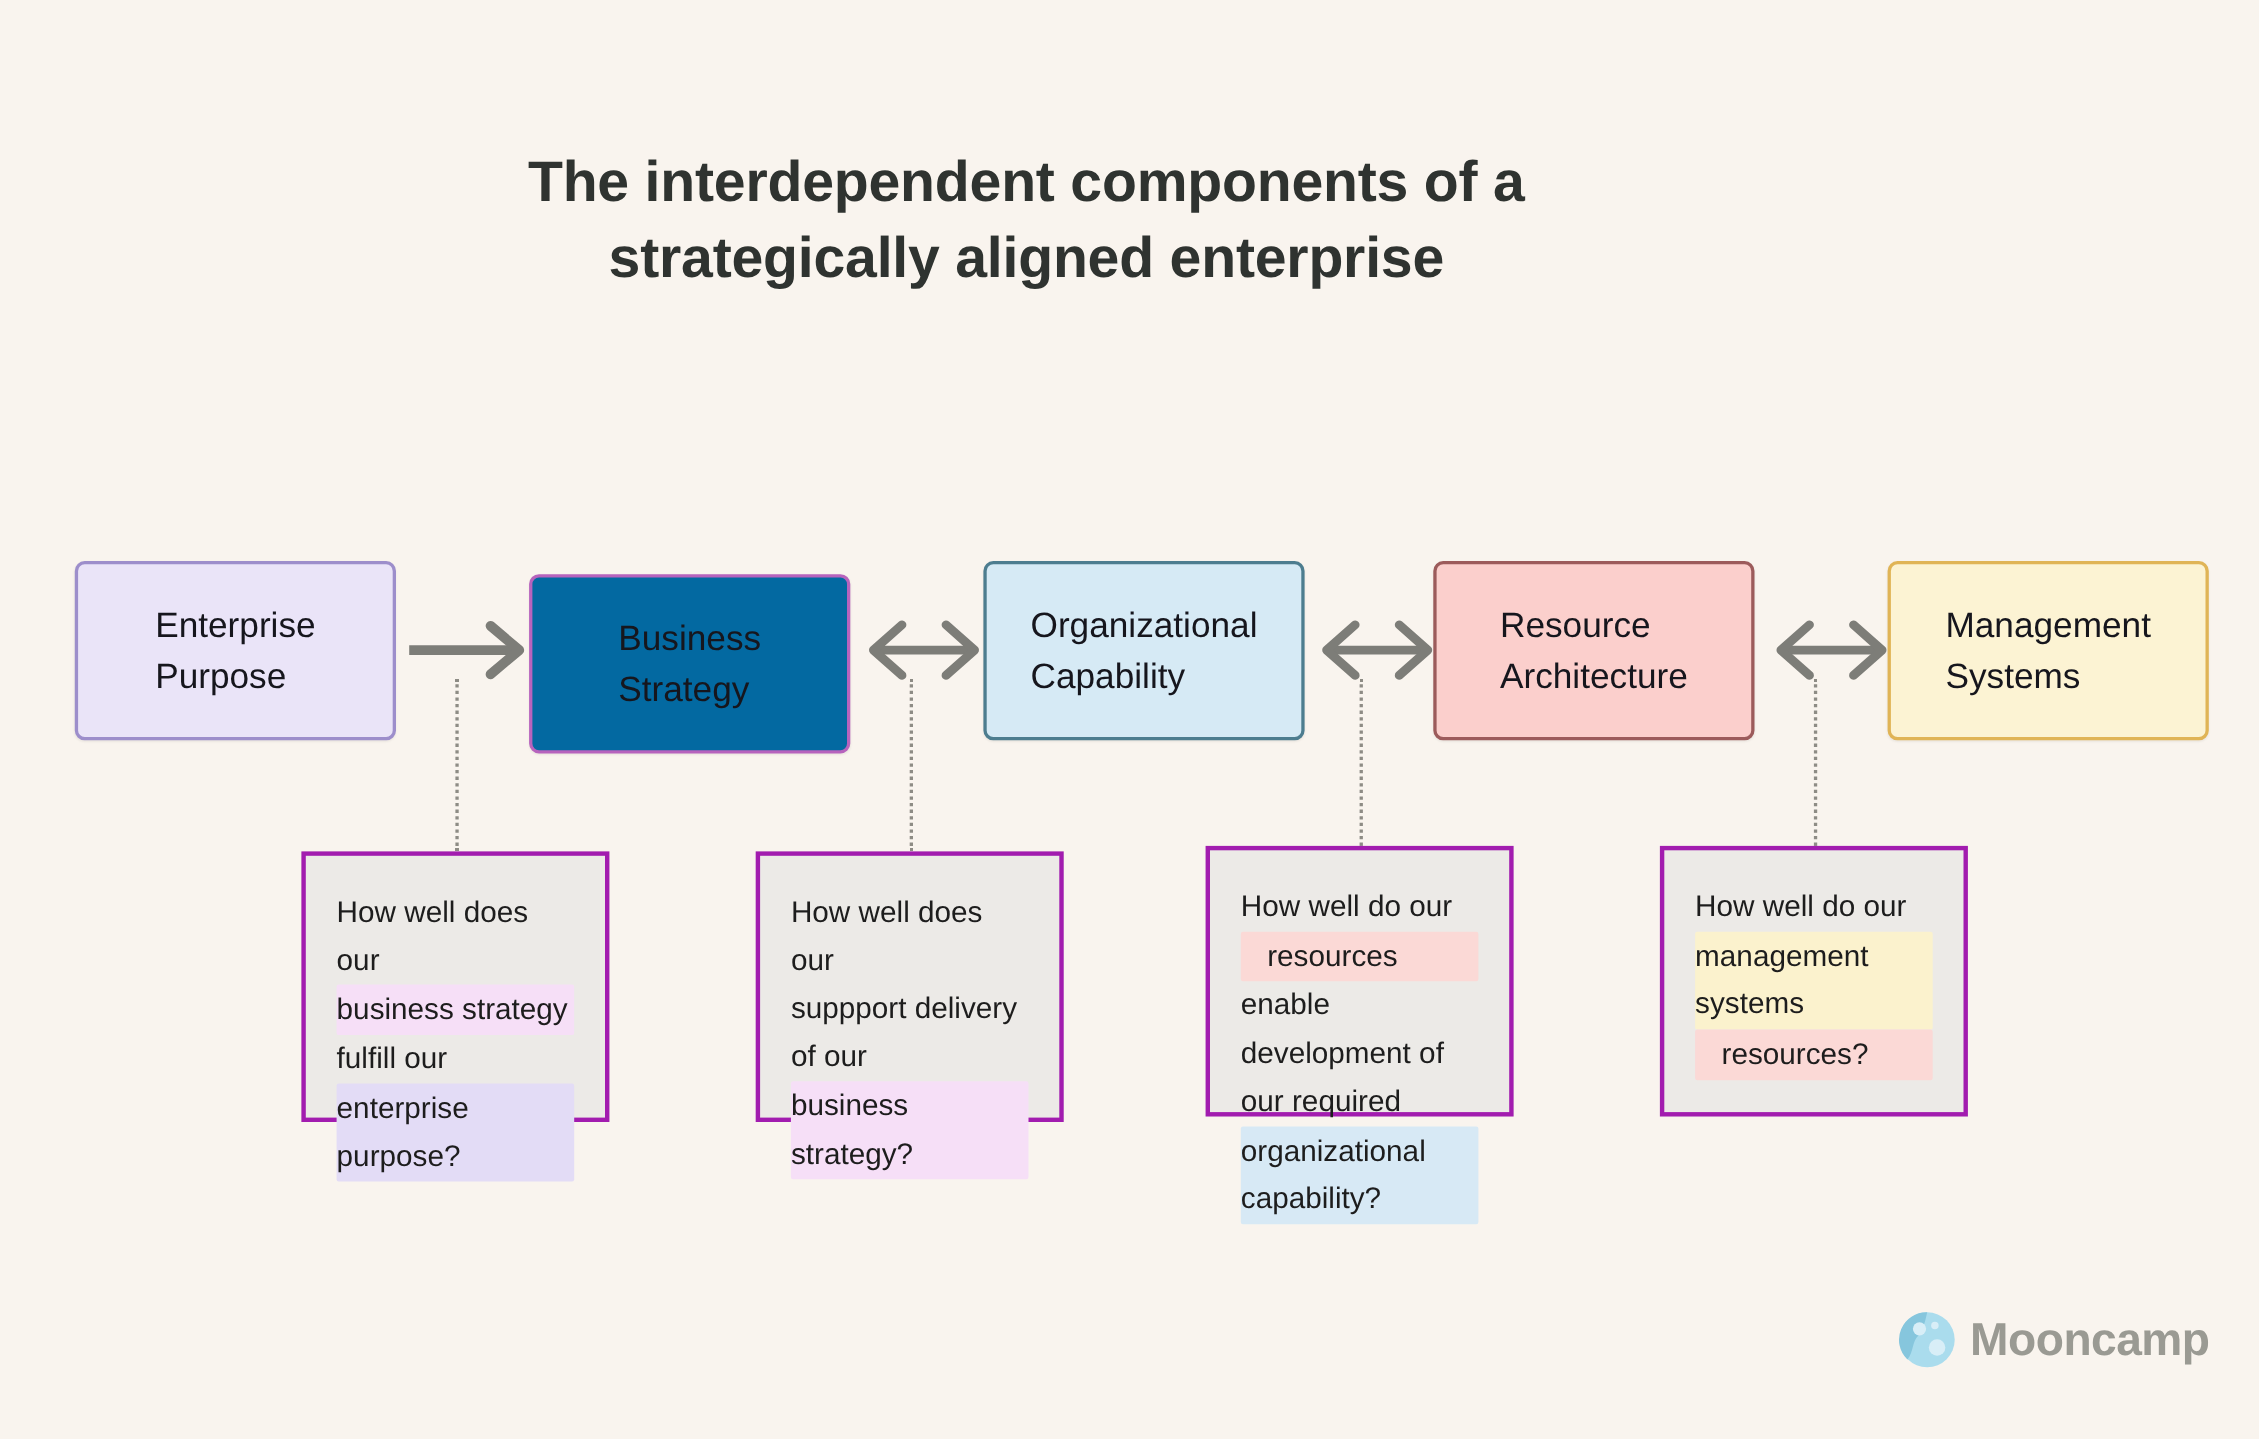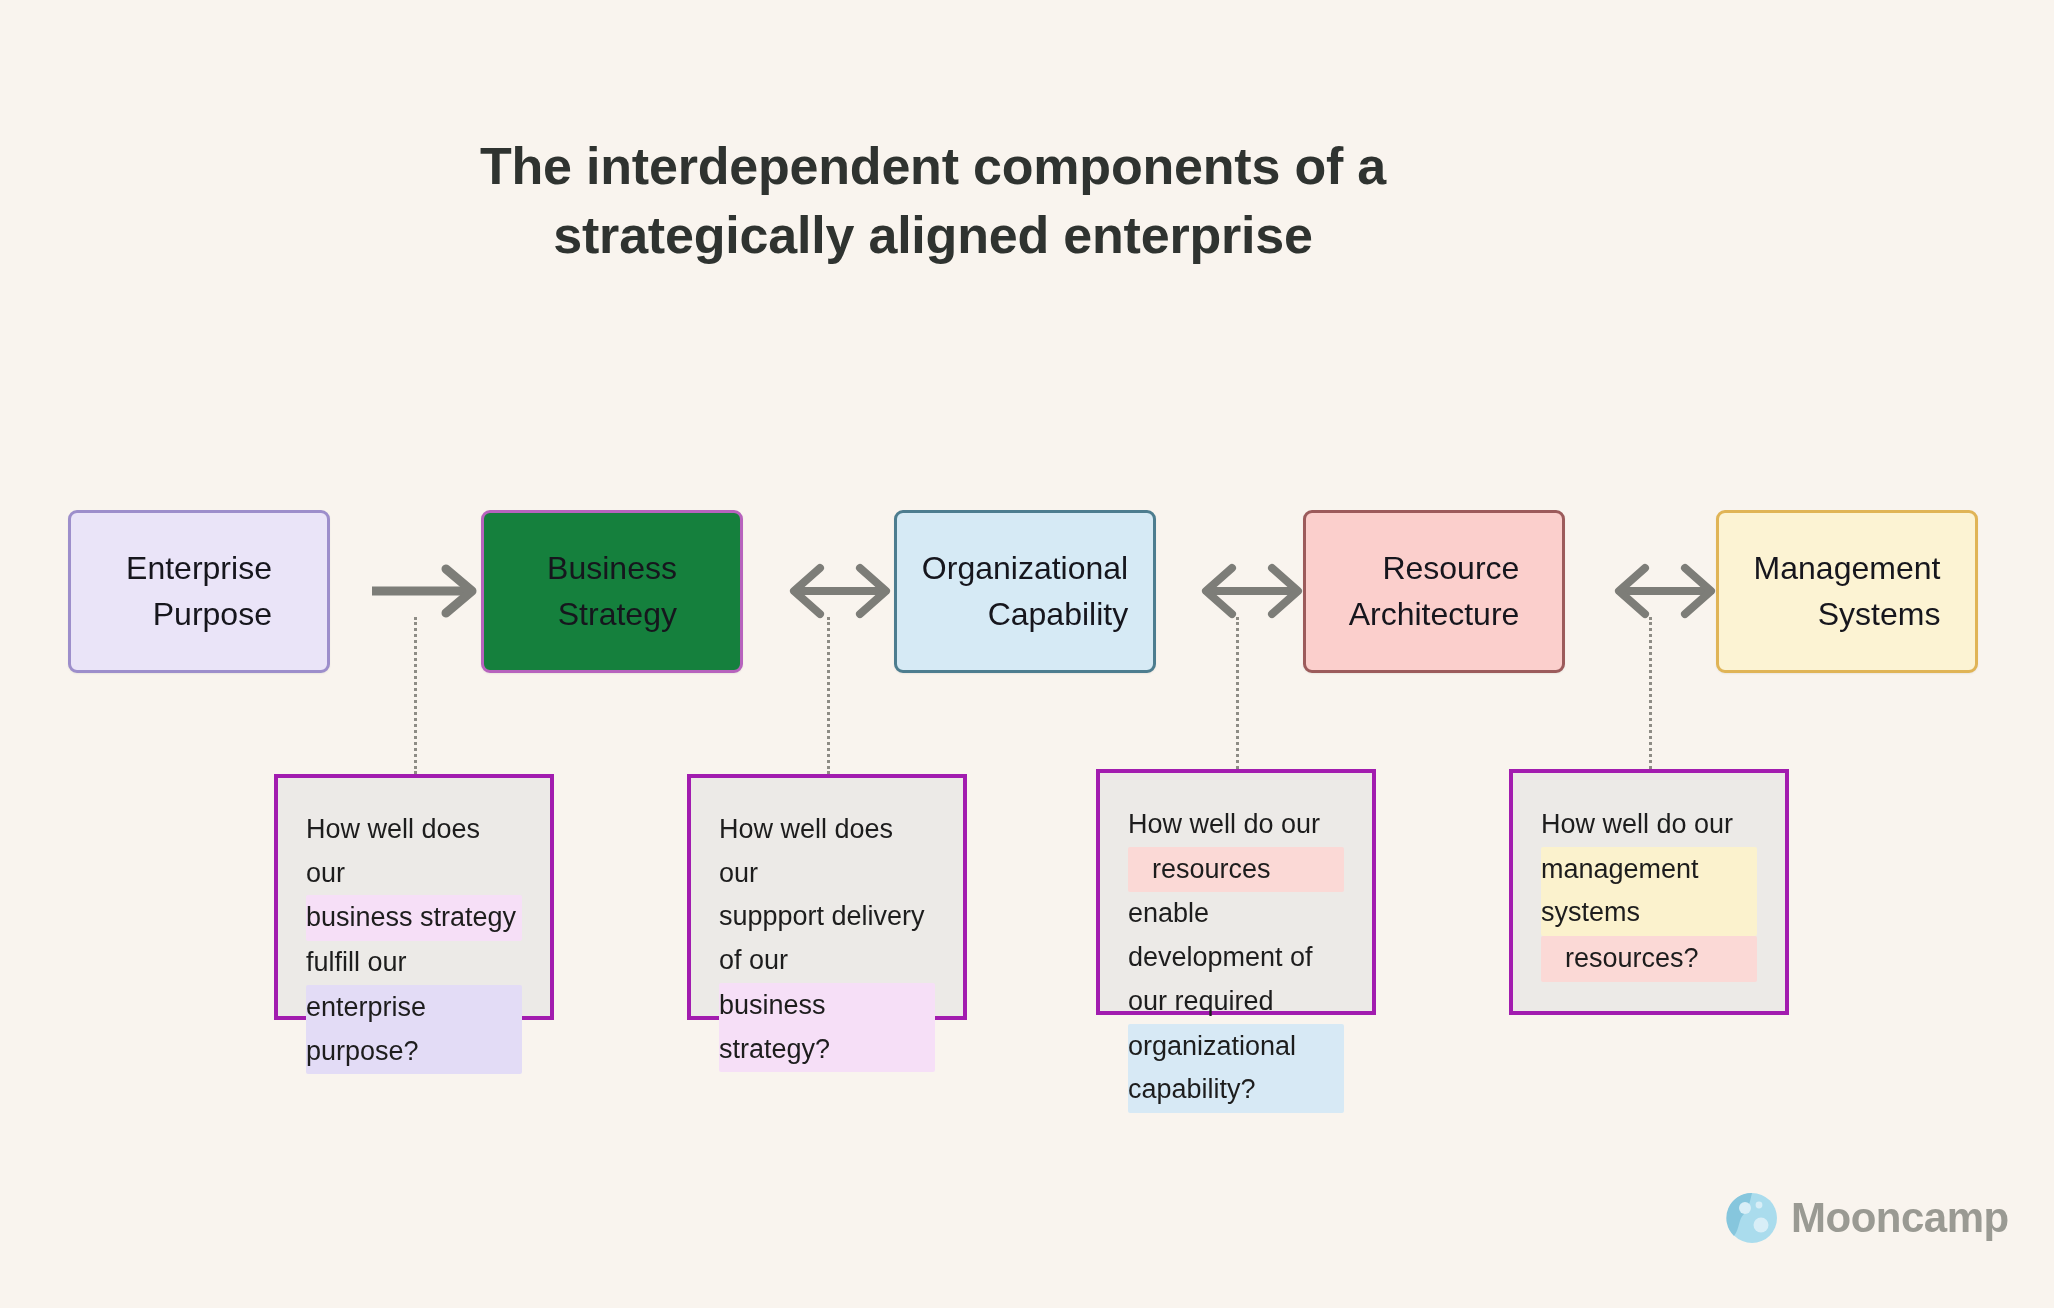--- a/index.html
+++ b/index.html
@@ -33,40 +33,40 @@
     line-height: 1.32;
     color: #2f3330;
     letter-spacing: -0.2px;
   }
   .title .line { display: block; }
 
   
   .comp-box {
     position: absolute;
     top: 510px;
-    width: 262px;
+    width: 292px;
     height: 163px;
     border-radius: 9px;
     border-width: 3px;
     border-style: solid;
     box-sizing: border-box;
     display: flex;
     align-items: center;
     justify-content: center;
-    text-align: right;
+    text-align: left;
     font-size: 32px;
     line-height: 1.42;
     color: #16161d;
     padding: 0 10px;
     box-shadow: 0 1px 2px rgba(0,0,0,0.06);
   }
   .comp-box .lbl { display: block; }
 
   #box-0 { left: 68px;   background: #eae4f8; border-color: #9d8ecb; }
-  #box-1 { left: 481px;  background: #15803d; border-color: #b763bd; }
+  #box-1 { left: 481px;  background: #0369a1; border-color: #b763bd; margin-top: 12px; }
   #box-2 { left: 894px;  background: #d6eaf5; border-color: #4d7d8f; }
   #box-3 { left: 1303px; background: #fbcfcc; border-color: #9c5b5b; }
   #box-4 { left: 1716px; background: #fcf3d3; border-color: #e0b456; }
 
   
   .arrow-wrap {
     position: absolute;
     top: 562px;
     width: 120px;
     height: 58px;

